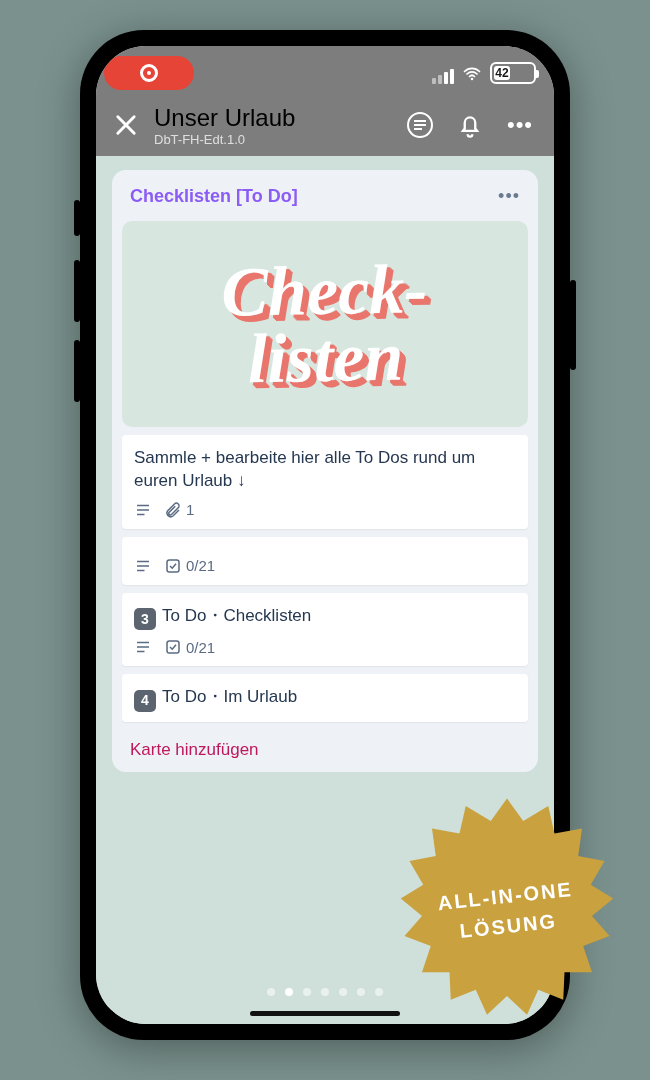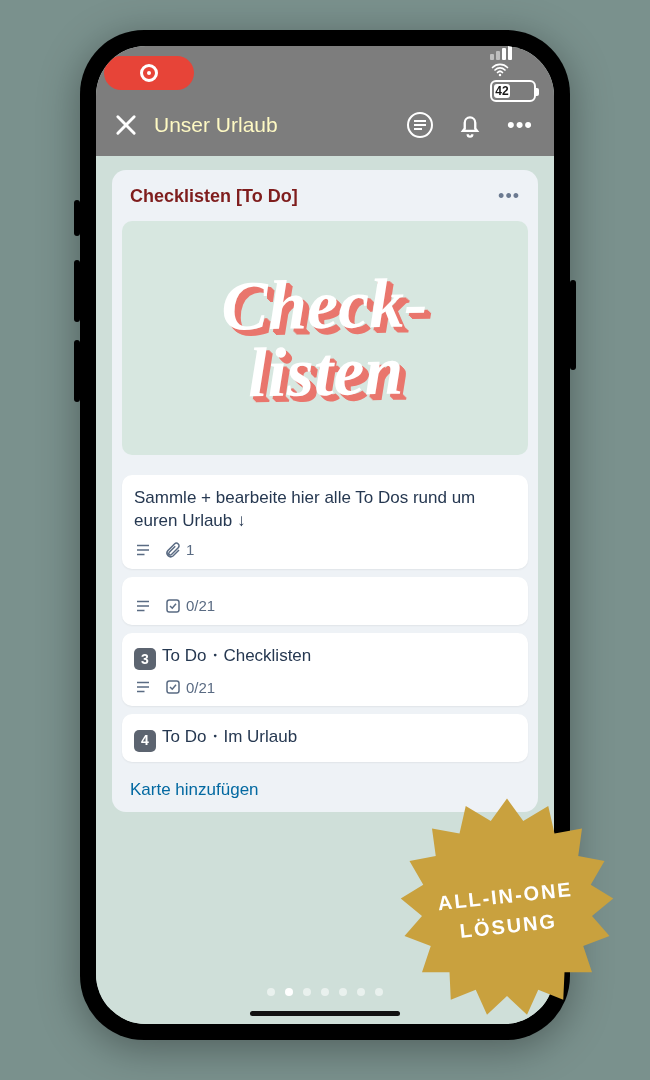--- a/index.html
+++ b/index.html
@@ -43,21 +43,21 @@
     width: 90px; height: 34px;
     background: #e74438; border-radius: 18px;
     display:flex; align-items:center; justify-content:center;
   }
   .rec-dot {
     width:18px; height:18px; border-radius:50%;
     border:3px solid #fff;
     position:relative;
   }
   .rec-dot::after{content:"";position:absolute;inset:4px;border-radius:50%;background:#fff;}
-  .status-right { display:flex; align-items:flex-start; gap:0; color:#fff;flex-direction:column; }
+  .status-right { display:flex; align-items:flex-end; gap:8px; color:#fff; }
   .sig { display:flex; gap:2px; align-items:flex-end; }
   .sig span{ width:4px; background:#fff; border-radius:1px;}
   .sig span:nth-child(1){height:6px;background:rgba(255,255,255,.5);}
   .sig span:nth-child(2){height:9px;background:rgba(255,255,255,.5);}
   .sig span:nth-child(3){height:12px;}
   .sig span:nth-child(4){height:15px;}
   .wifi { width:20px; height:20px; }
   .battery {
     display:flex; align-items:center;
     border:2px solid #fff; border-radius:6px;
@@ -69,86 +69,86 @@
 
   
   .navbar {
     height: 62px;
     background:#7d7d7d;
     display:flex; align-items:center;
     padding:0 16px; gap:14px; color:#fff;
   }
   .nav-x { width:28px; height:28px; stroke:#fff; stroke-width:2.5; }
   .titles { flex:1; }
-  .title { font-size:21px; font-weight:500; color:#fef9c3; }
+  .title { font-size:24px; font-weight:500; color:#000000; }
   .subtitle { font-size:13px; color:rgba(255,255,255,.75); }
   .nav-ico { width:36px; height:36px; display:flex;align-items:center;justify-content:center;}
   .nav-dots { font-size:22px; letter-spacing:1px; }
 
   
   .board {
     padding: 14px 16px 0 16px;
     height: calc(100% - 110px);
     background:#cfdfd9;
   }
   .list {
     background:#eef2f6;
     border-radius:14px;
     padding:12px 10px 8px 10px;
   }
   .list-head {
     display:flex; align-items:center; justify-content:space-between;
     padding:4px 8px 14px 8px;
   }
-  .list-title { font-size:18px; font-weight:700; color:#7f1d1d; }
+  .list-title { font-size:18px; font-weight:700; color:#8b5cf6; }
   .list-menu  { font-size:18px; color:#6b7a90; letter-spacing:1px;}
 
   .cover {
     background:#d7e7e0;
     border-radius:10px;
-    height:234px;
+    height:206px;
     display:flex; align-items:center; justify-content:center;
-    margin-bottom:20px;
+    margin-bottom:8px;
     overflow:hidden;
   }
   .cover-text {
     font-family: "Brush Script MT", "Segoe Script", cursive;
     font-size:70px; line-height:0.95;
     text-align:center;
     font-weight:700;
     font-style: italic;
     color:#fff;
     text-shadow:
       3px 3px 0 #e9766d,
       4px 4px 0 #e9766d,
       5px 5px 0 #e9766d,
       6px 6px 0 #e9766d;
     transform: rotate(-1deg);
   }
 
   .card {
     background:#fff;
-    border-radius:10px;
+    border-radius:4px;
     padding:12px 12px 10px 12px;
     margin-bottom:8px;
     box-shadow: 0 1px 2px rgba(0,0,0,.06);
   }
   .card-title { font-size:17px; color:#263851; line-height:1.35; }
   .meta { display:flex; align-items:center; gap:12px; margin-top:8px; color:#5a6b83; font-size:15px;}
   .mi { display:flex; align-items:center; gap:4px; }
   .numchip {
     display:inline-flex; align-items:center; justify-content:center;
     width:22px; height:22px; border-radius:5px;
     background:#5c6470; color:#fff; font-size:14px; font-weight:700;
     margin-right:6px;
     vertical-align:-3px;
   }
   .addcard {
     padding:10px 8px 4px 8px;
-    font-size:17px; color:#0369a1;
+    font-size:17px; color:#be185d;
   }
 
   
   .pager {
     position:absolute; left:0; right:0; bottom:28px;
     display:flex; justify-content:center; gap:10px;
   }
   .pdot{ width:8px; height:8px; border-radius:50%; background:rgba(255,255,255,.55);}
   .pdot.active{ background:#fff;}
   .homebar {
@@ -208,20 +208,21 @@
         </div>
       </div>
     </div>
 
     <div class="navbar">
       <svg class="nav-x" viewBox="0 0 24 24">
         <path d="M5 5l14 14M19 5L5 19" stroke-linecap="round"></path>
       </svg>
       <div class="titles">
         <div class="title">Unser Urlaub</div>
+        <div class="subtitle">DbT-FH-Edt.1.0</div>
       </div>
       <div class="nav-ico">
         <svg width="30" height="30" viewBox="0 0 30 30">
             <circle cx="15" cy="15" r="12" class="st"></circle>
             <path class="st" d="M9 11h12M9 15h12M9 19h8"></path>
           </svg>
       </div>
       <div class="nav-ico">
         <svg width="28" height="28" viewBox="0 0 24 24">
             <path class="st" d="M6 17h12l-1.5-2V10a4.5 4.5 0 10-9 0v5L6 17z"></path>

